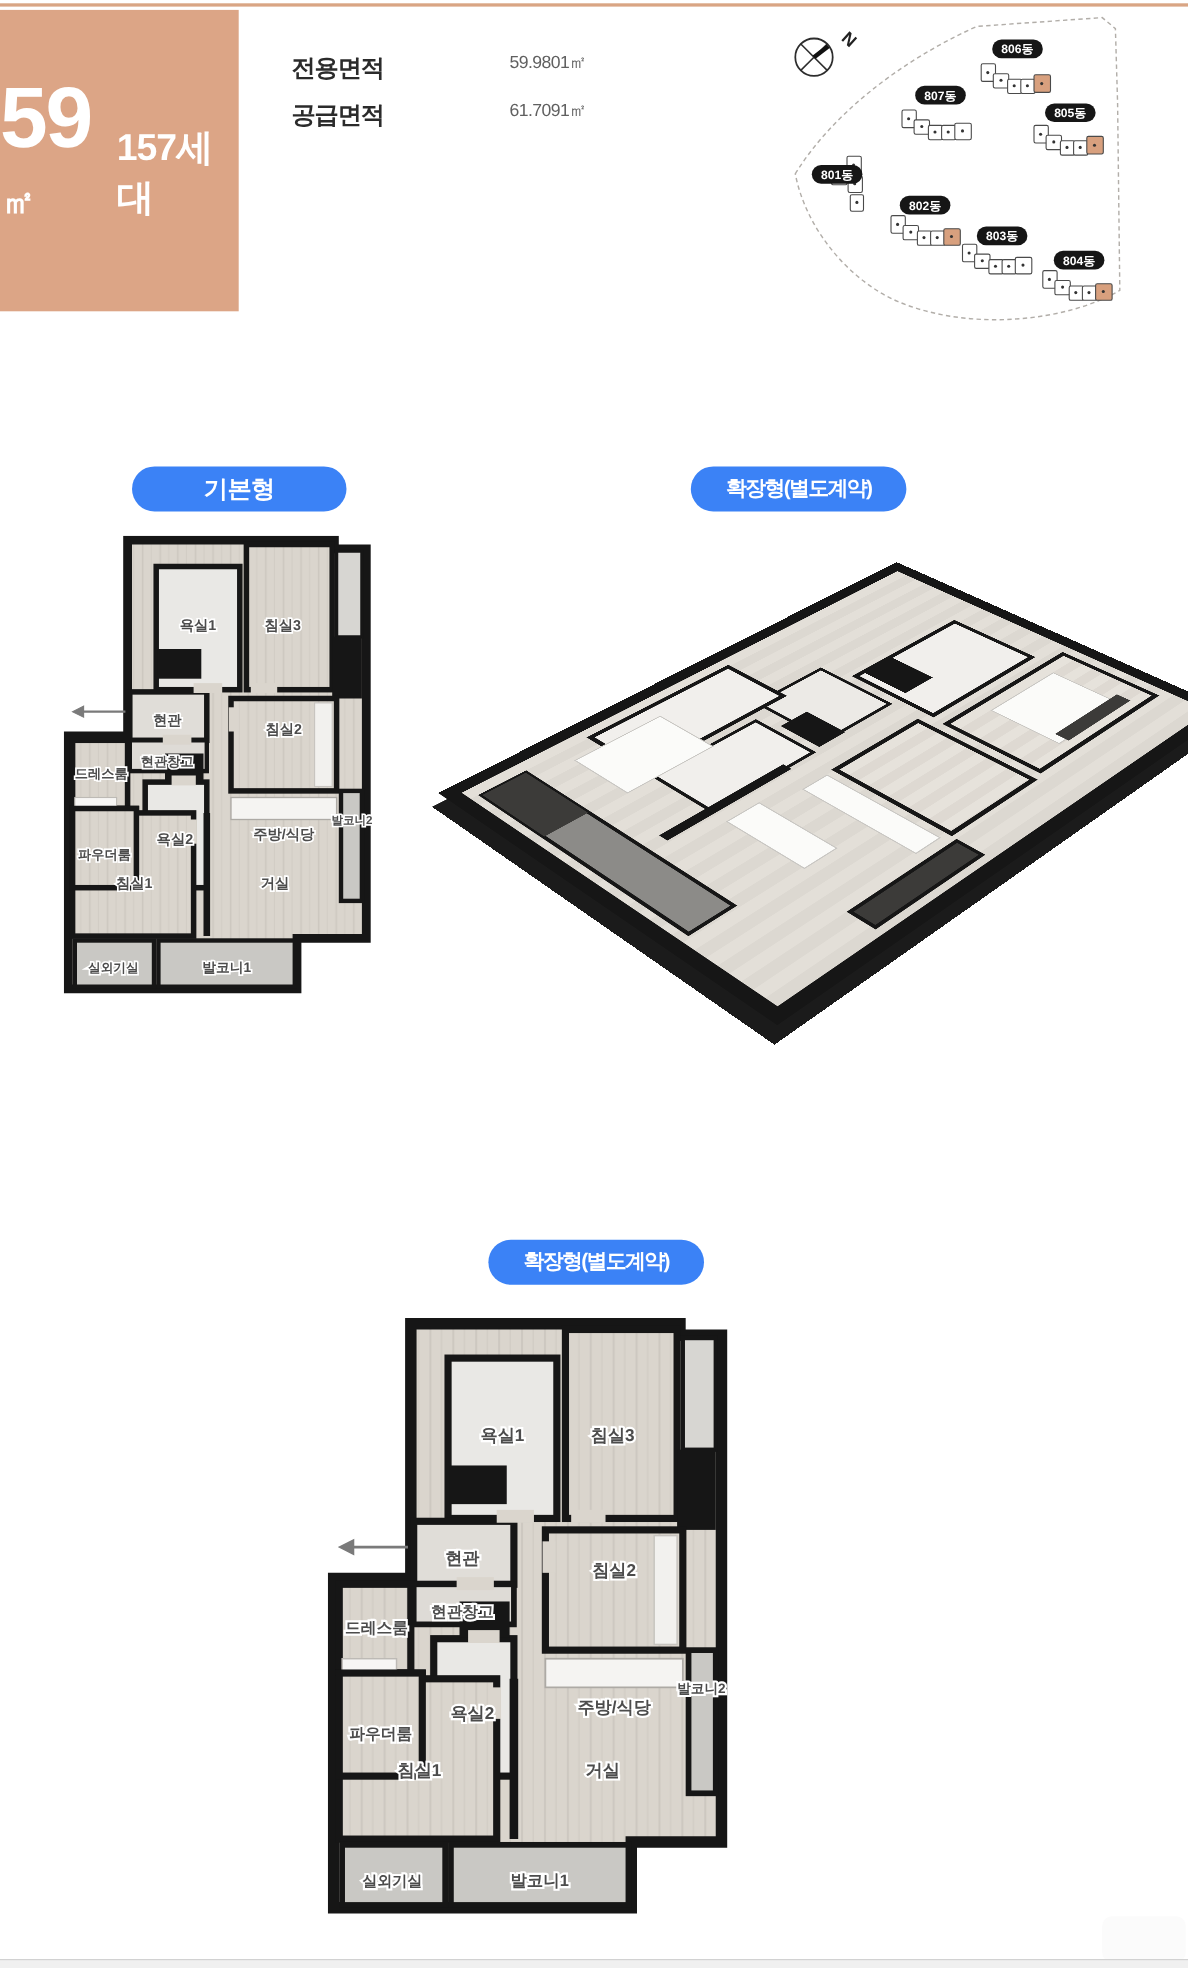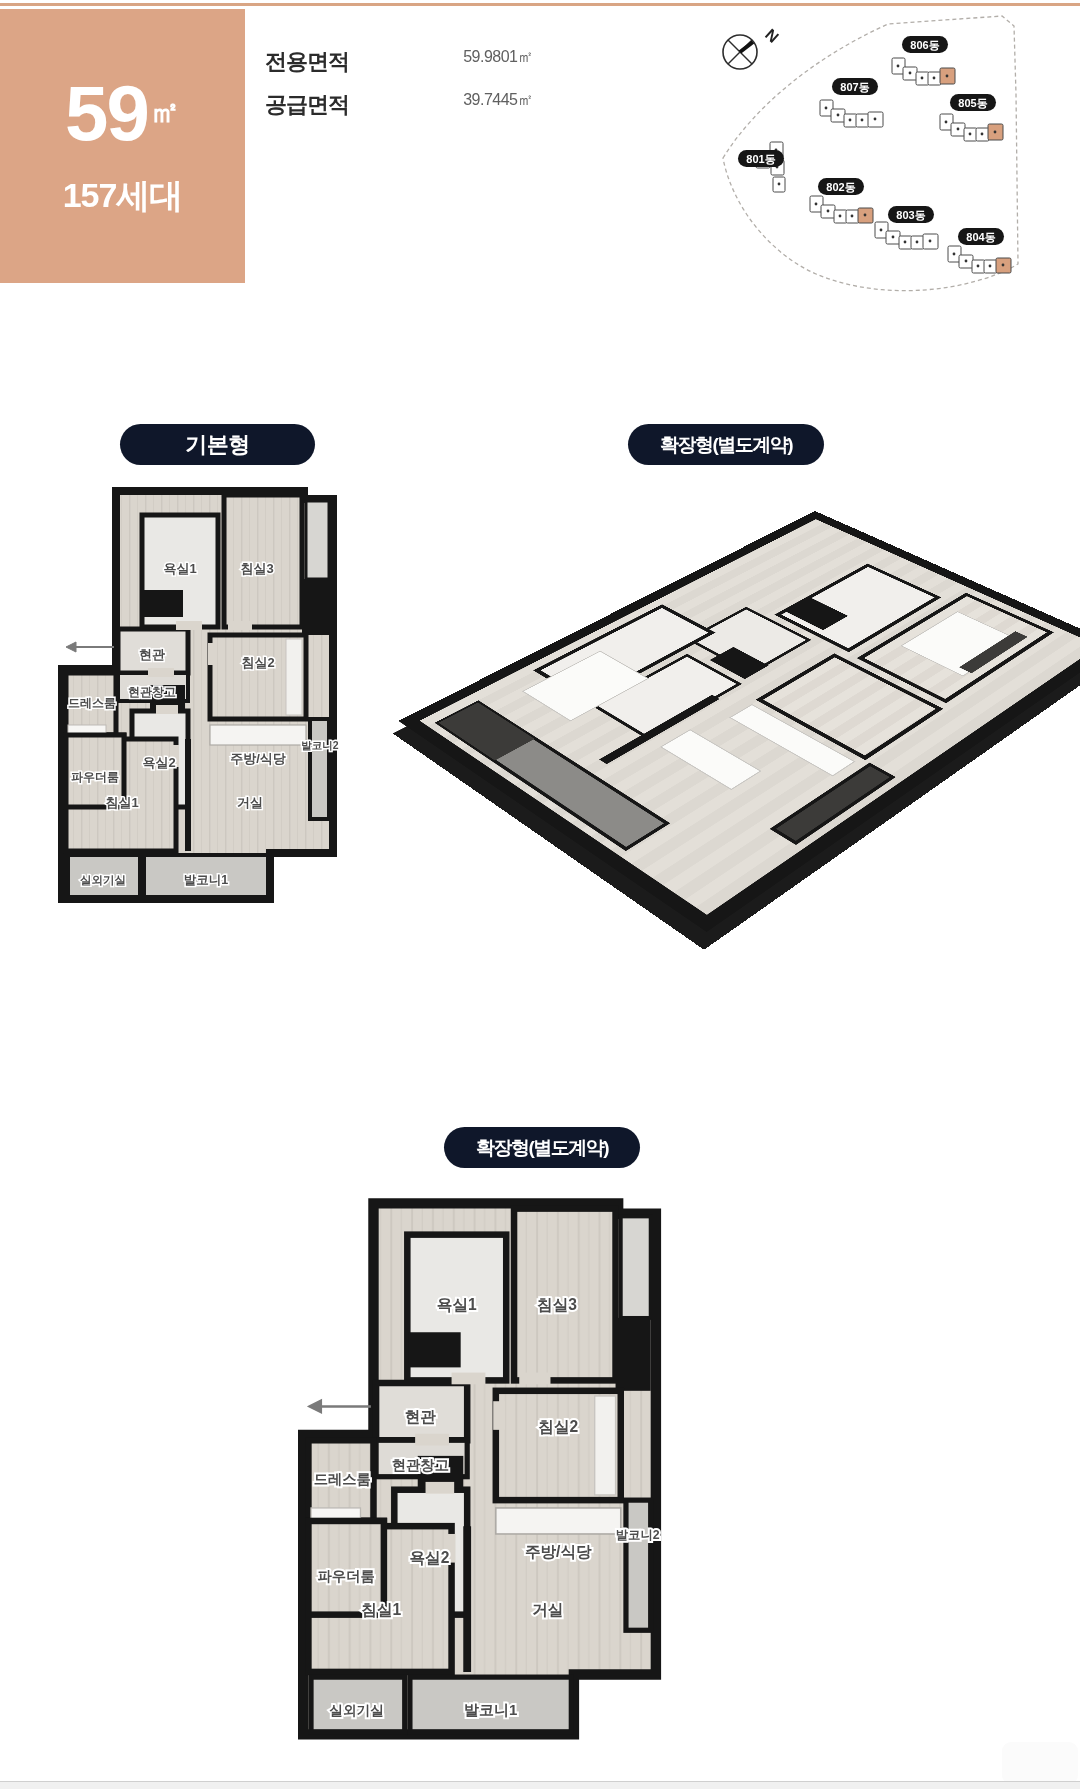--- a/index.html
+++ b/index.html
@@ -2,36 +2,36 @@
 <html><head>
 <meta charset="utf-8">
 <style>
   html,body{margin:0;padding:0;background:#ffffff;}
   body{font-family:"Liberation Sans", sans-serif;}
   .page{position:relative;width:1080px;height:1789px;background:#fff;overflow:hidden;}
 
   .top-line{position:absolute;left:0;top:3px;width:100%;height:3px;background:#d9a584;}
 
   
-  .unit-box{position:absolute;left:0;top:9px;width:245px;height:274px;background:#dca586;
-    display:flex;flex-direction:column;align-items:center;justify-content:center;color:#fff;}
+  .unit-box{position:absolute;left:0;top:9px;width:217px;height:274px;background:#dca586;
+    display:flex;flex-direction:row;align-items:center;justify-content:center;color:#fff;}
   .unit-size{font-size:78px;font-weight:bold;line-height:1;letter-spacing:-2px;}
   .unit-sup{font-size:30px;font-weight:bold;vertical-align:18px;margin-left:2px;letter-spacing:0;}
   .unit-households{font-size:34px;font-weight:bold;margin-top:21px;letter-spacing:-1px;}
 
   .area-table{position:absolute;left:265px;top:47px;width:268px;}
   .area-row{display:flex;justify-content:space-between;align-items:flex-start;margin-bottom:13px;}
   .area-label{font-size:22px;font-weight:bold;color:#2b2b2b;letter-spacing:-1px;}
   .area-value{font-size:16px;color:#606060;letter-spacing:-0.5px;}
 
   .site-map{position:absolute;left:620px;top:10px;}
   .pill-label{font-size:11px;font-weight:bold;fill:#ffffff;text-anchor:middle;}
 
   
-  .badge{position:absolute;height:41px;line-height:41px;background:#0f172a;border-radius:21px;
+  .badge{position:absolute;height:41px;line-height:41px;background:#3b82f6;border-radius:21px;
     color:#fff;font-weight:bold;text-align:center;}
   .badge.b1{left:120px;top:424px;width:195px;font-size:22px;letter-spacing:-0.5px;}
   .badge.b2{left:628px;top:424px;width:196px;font-size:19px;letter-spacing:-1.5px;}
   .badge.b3{left:444px;top:1127px;width:196px;font-size:19px;letter-spacing:-1.5px;}
 
   
   .room-label{font-family:"Liberation Sans",sans-serif;font-weight:bold;fill:#4c4c4c;
     stroke:#ffffff;stroke-width:3px;paint-order:stroke;text-anchor:middle;}
 
   
@@ -61,21 +61,21 @@
     <div class="unit-households">157세대</div>
   </div>
 
   <div class="area-table">
     <div class="area-row">
       <span class="area-label">전용면적</span>
       <span class="area-value">59.9801㎡</span>
     </div>
     <div class="area-row">
       <span class="area-label">공급면적</span>
-      <span class="area-value">39.7445㎡</span>
+      <span class="area-value">61.7091㎡</span>
     </div>
   </div>
 
   <svg class="site-map" width="460" height="296" viewBox="0 0 460 296">
 
     <g transform="translate(120,42)">
       <circle r="17" fill="none" stroke="#2d2d2d" stroke-width="1.6"></circle>
       <line x1="-12" y1="-12" x2="12" y2="12" stroke="#2d2d2d" stroke-width="1.4"></line>
       <line x1="12" y1="-12" x2="-12" y2="12" stroke="#2d2d2d" stroke-width="1.4"></line>
       <line x1="0" y1="0" x2="13" y2="-10" stroke="#111" stroke-width="4"></line>

